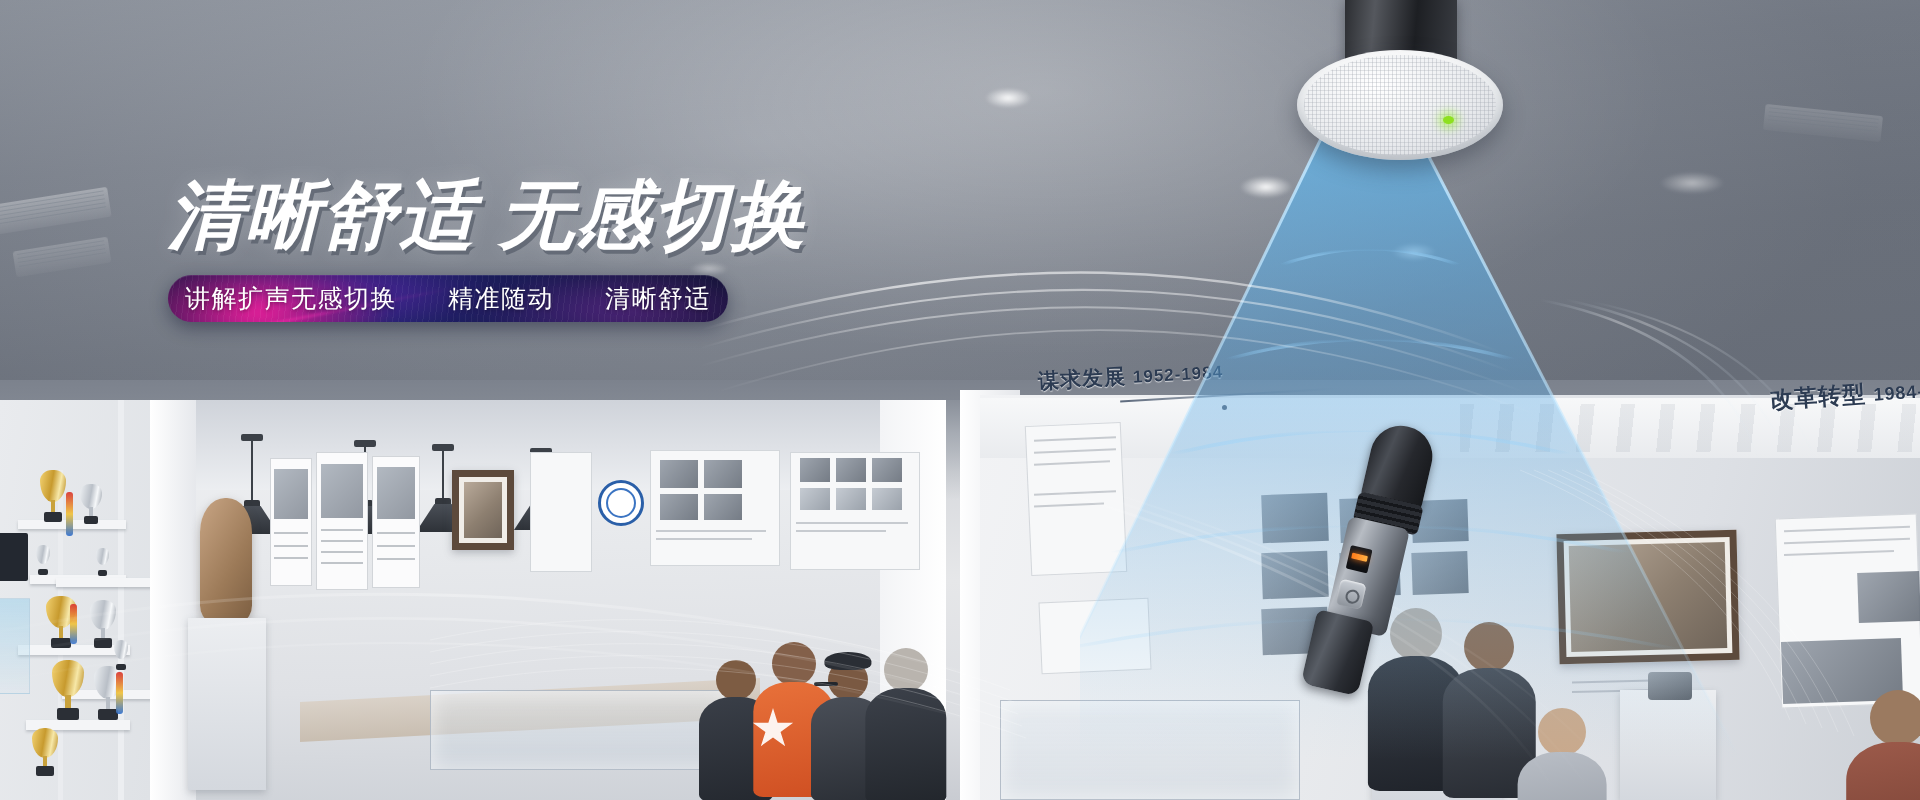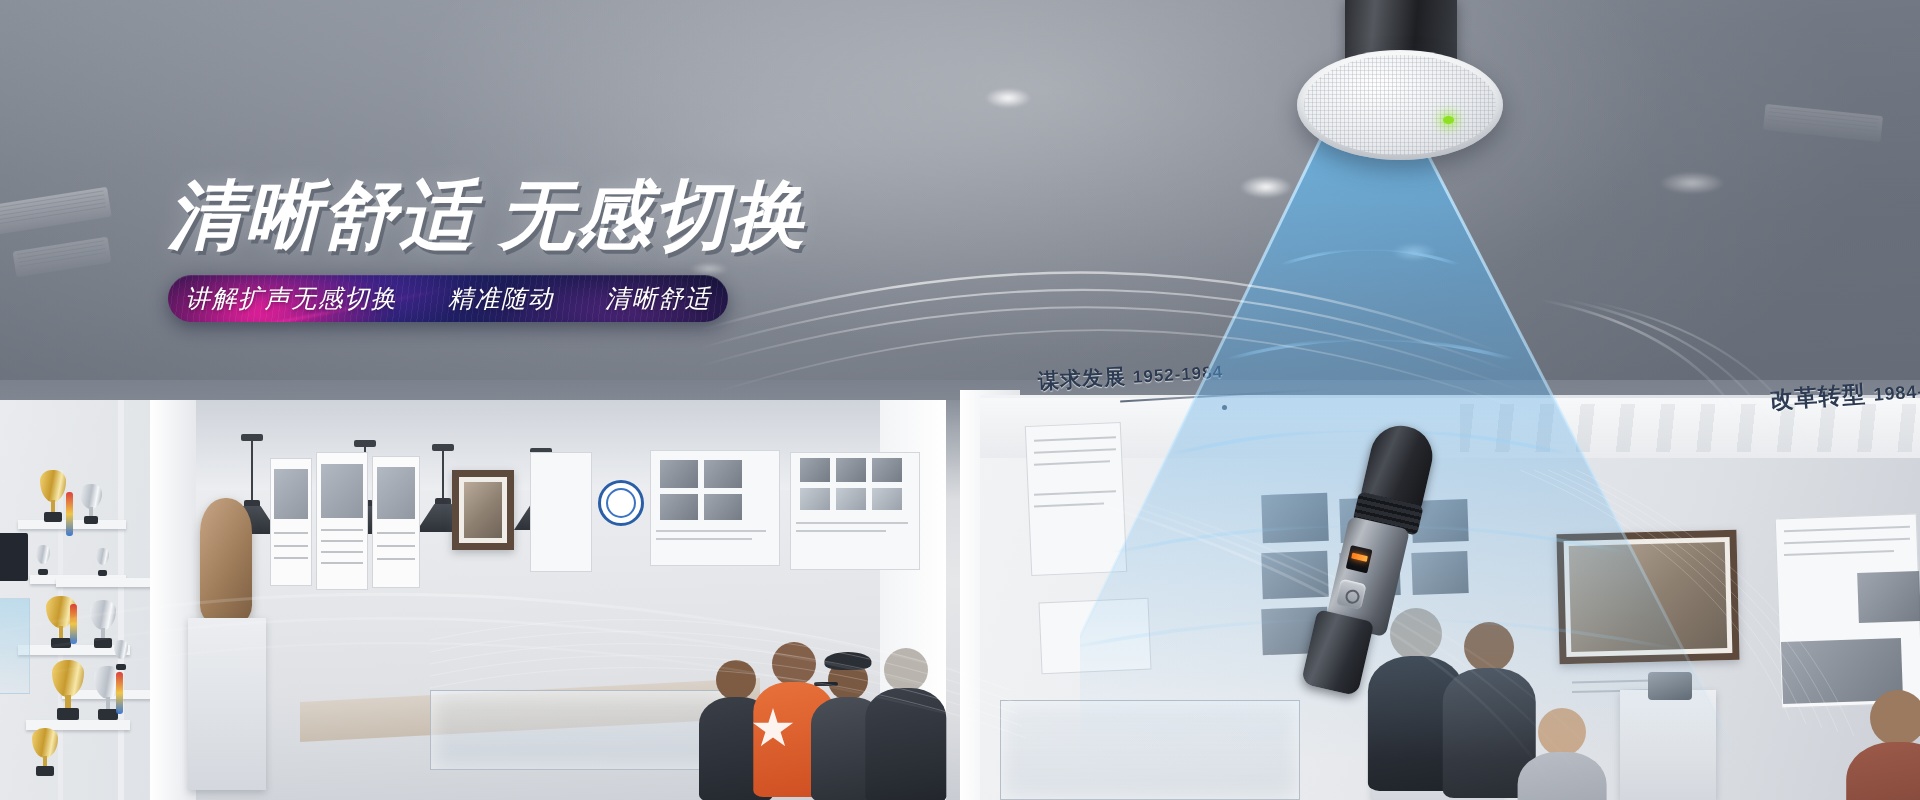--- a/index.html
+++ b/index.html
@@ -175,21 +175,21 @@
   #pill .glowB{position:absolute;left:40px;top:-20px;width:300px;height:78px;border-radius:50%;
     background:radial-gradient(ellipse at center, rgba(120,40,200,.55), rgba(90,30,170,0) 70%);filter:blur(12px);}
   #pill .glowC{position:absolute;right:-60px;bottom:-34px;width:330px;height:92px;border-radius:50%;
     background:radial-gradient(ellipse at center, rgba(180,60,220,.40), rgba(140,50,200,0) 72%);filter:blur(12px);}
   #pill .streak{position:absolute;left:-10px;bottom:4px;width:300px;height:3px;
     background:linear-gradient(90deg,rgba(255,40,170,.95),rgba(255,60,200,.15) 70%,rgba(255,60,200,0));
     transform:rotate(-11deg);filter:blur(1.2px);}
   #pill .lines{position:absolute;inset:0;
     background:repeating-linear-gradient(97deg, rgba(255,255,255,.055) 0 1px, rgba(255,255,255,0) 1px 6px);}
   #pill .txt{position:relative;width:100%;text-align:center;color:#fff;font-size:25px;
-    letter-spacing:1.5px;font-weight:500;text-shadow:0 1px 4px rgba(0,0,0,.45);white-space:nowrap;font-style:italic;}
+    letter-spacing:1.5px;font-weight:500;text-shadow:0 1px 4px rgba(0,0,0,.45);white-space:nowrap;}
   #pill .txt span{display:inline-block;}
   #pill .gap{width:34px;}
 </style>
 </head>
 <body>
 
 <div id="banner">
 
   <div class="ceiling"></div>
   <div class="ceiling-vign"></div>

